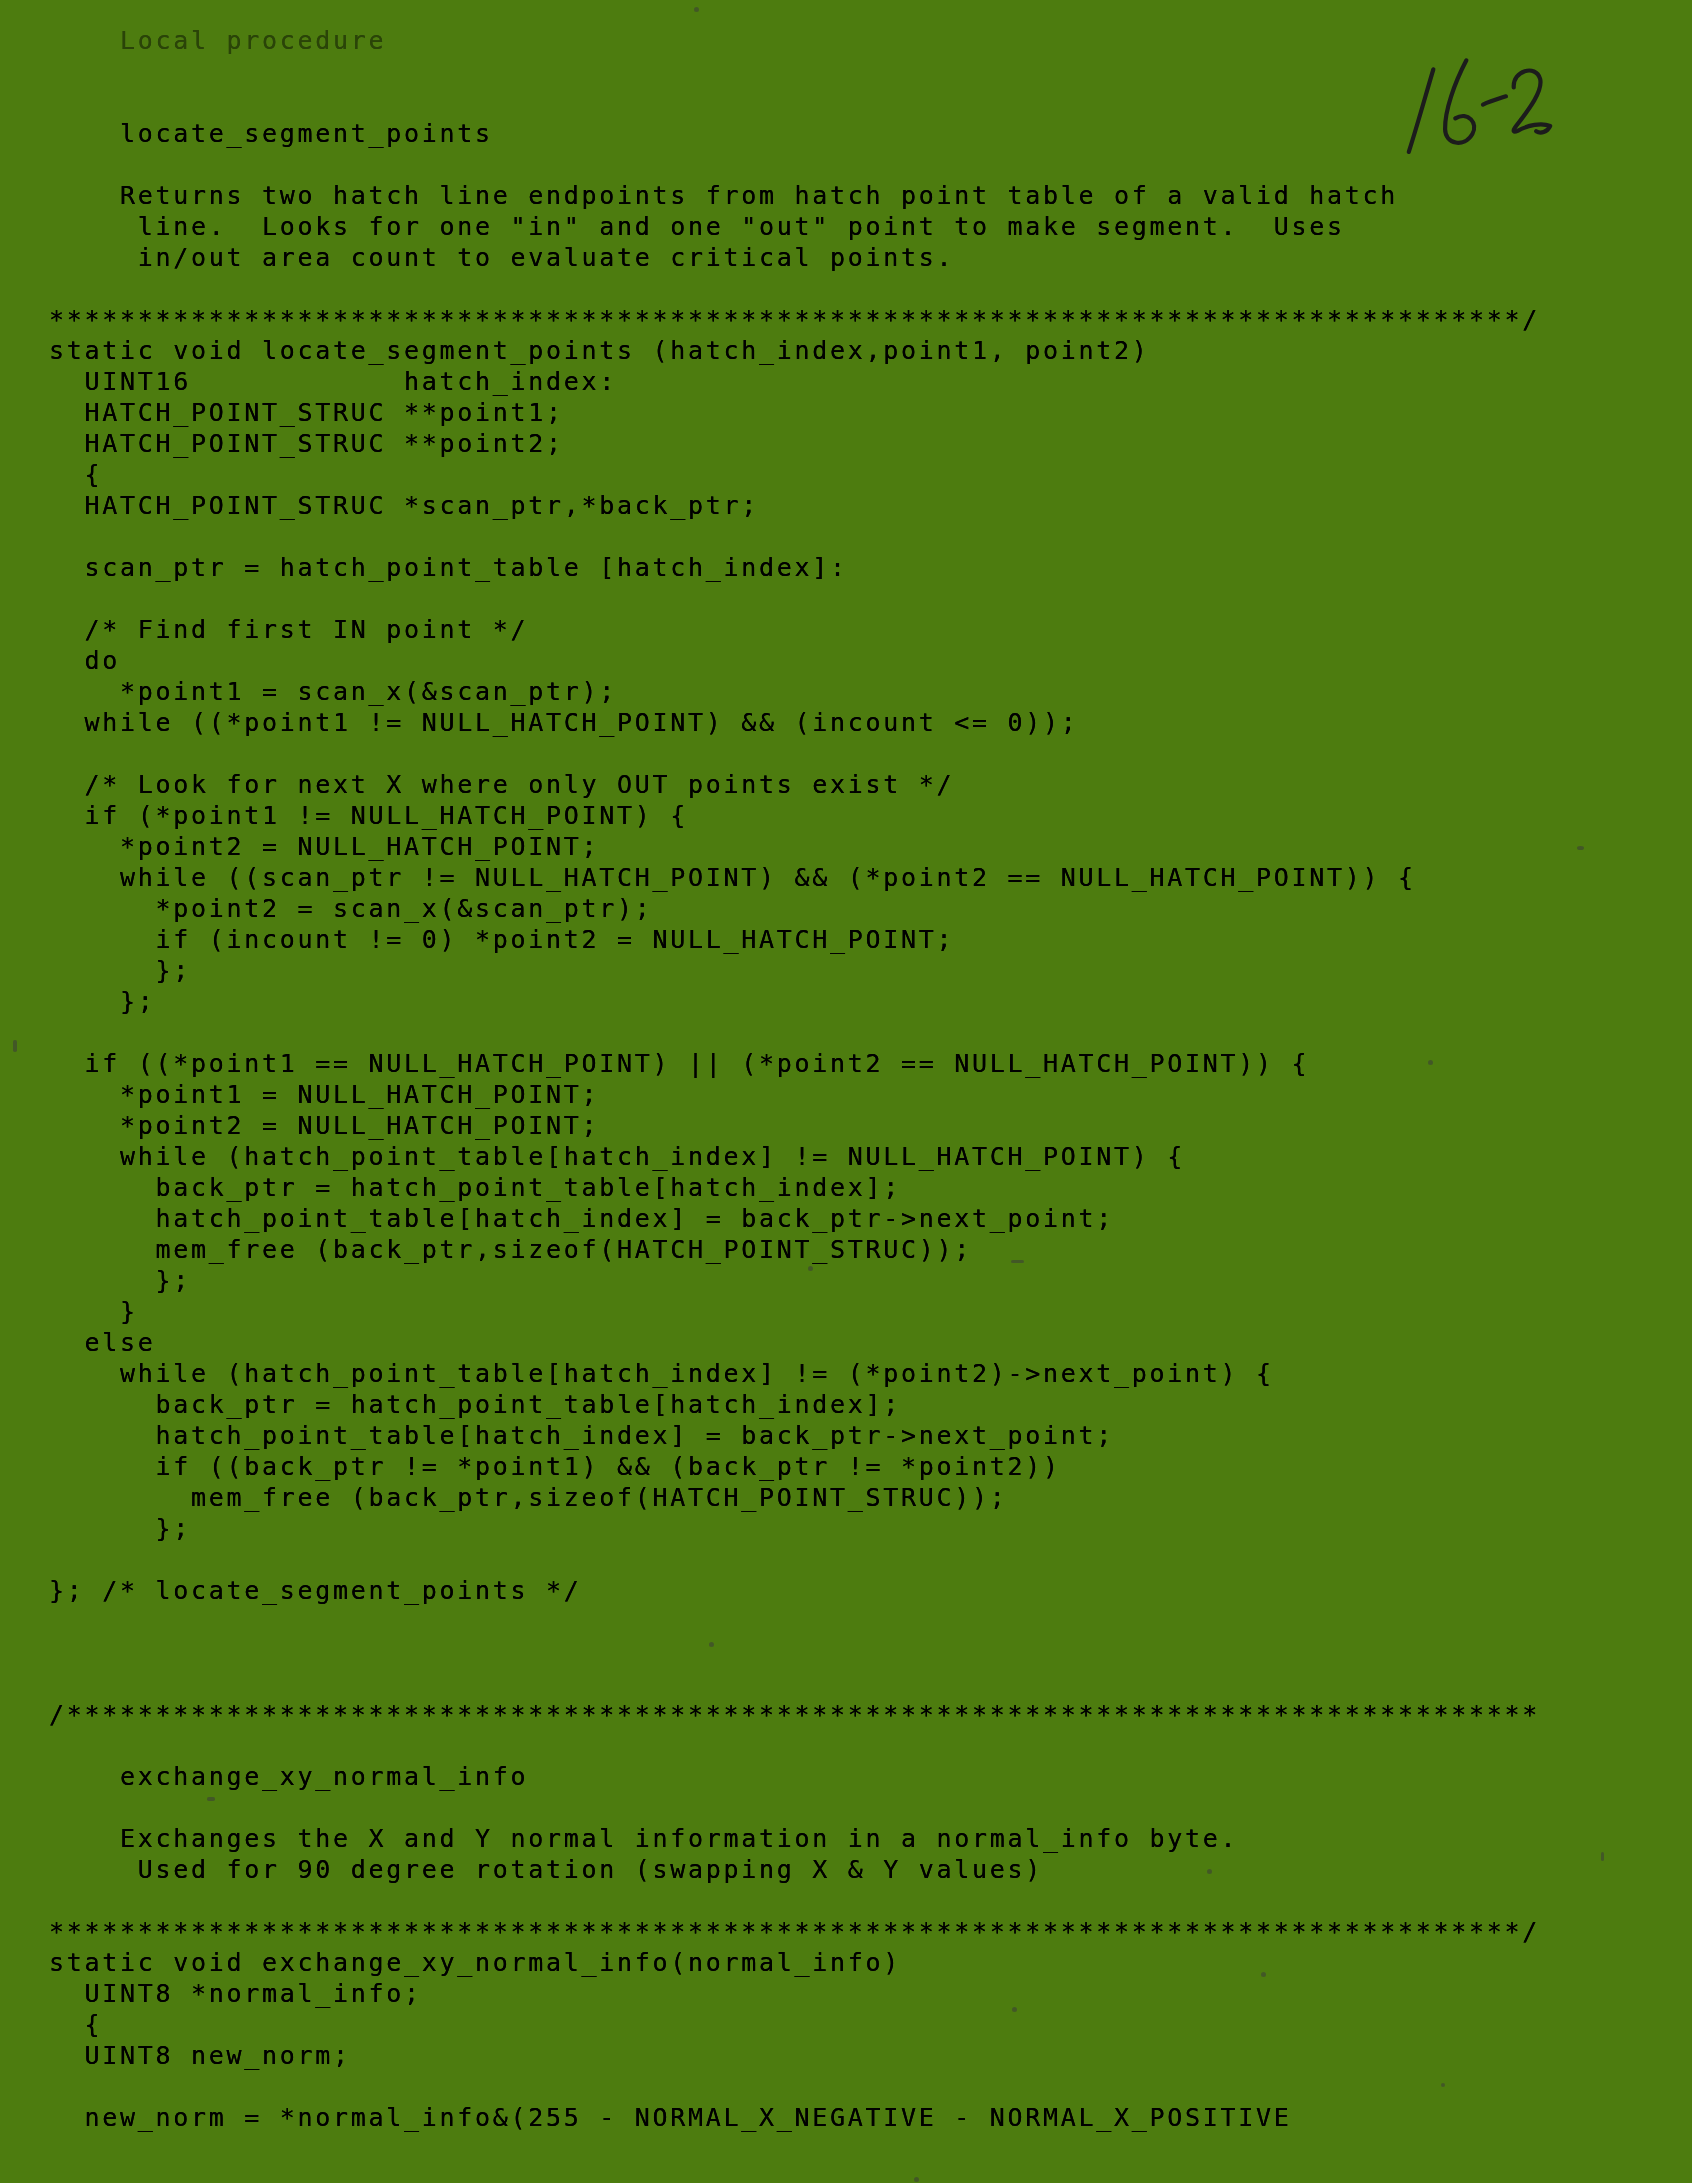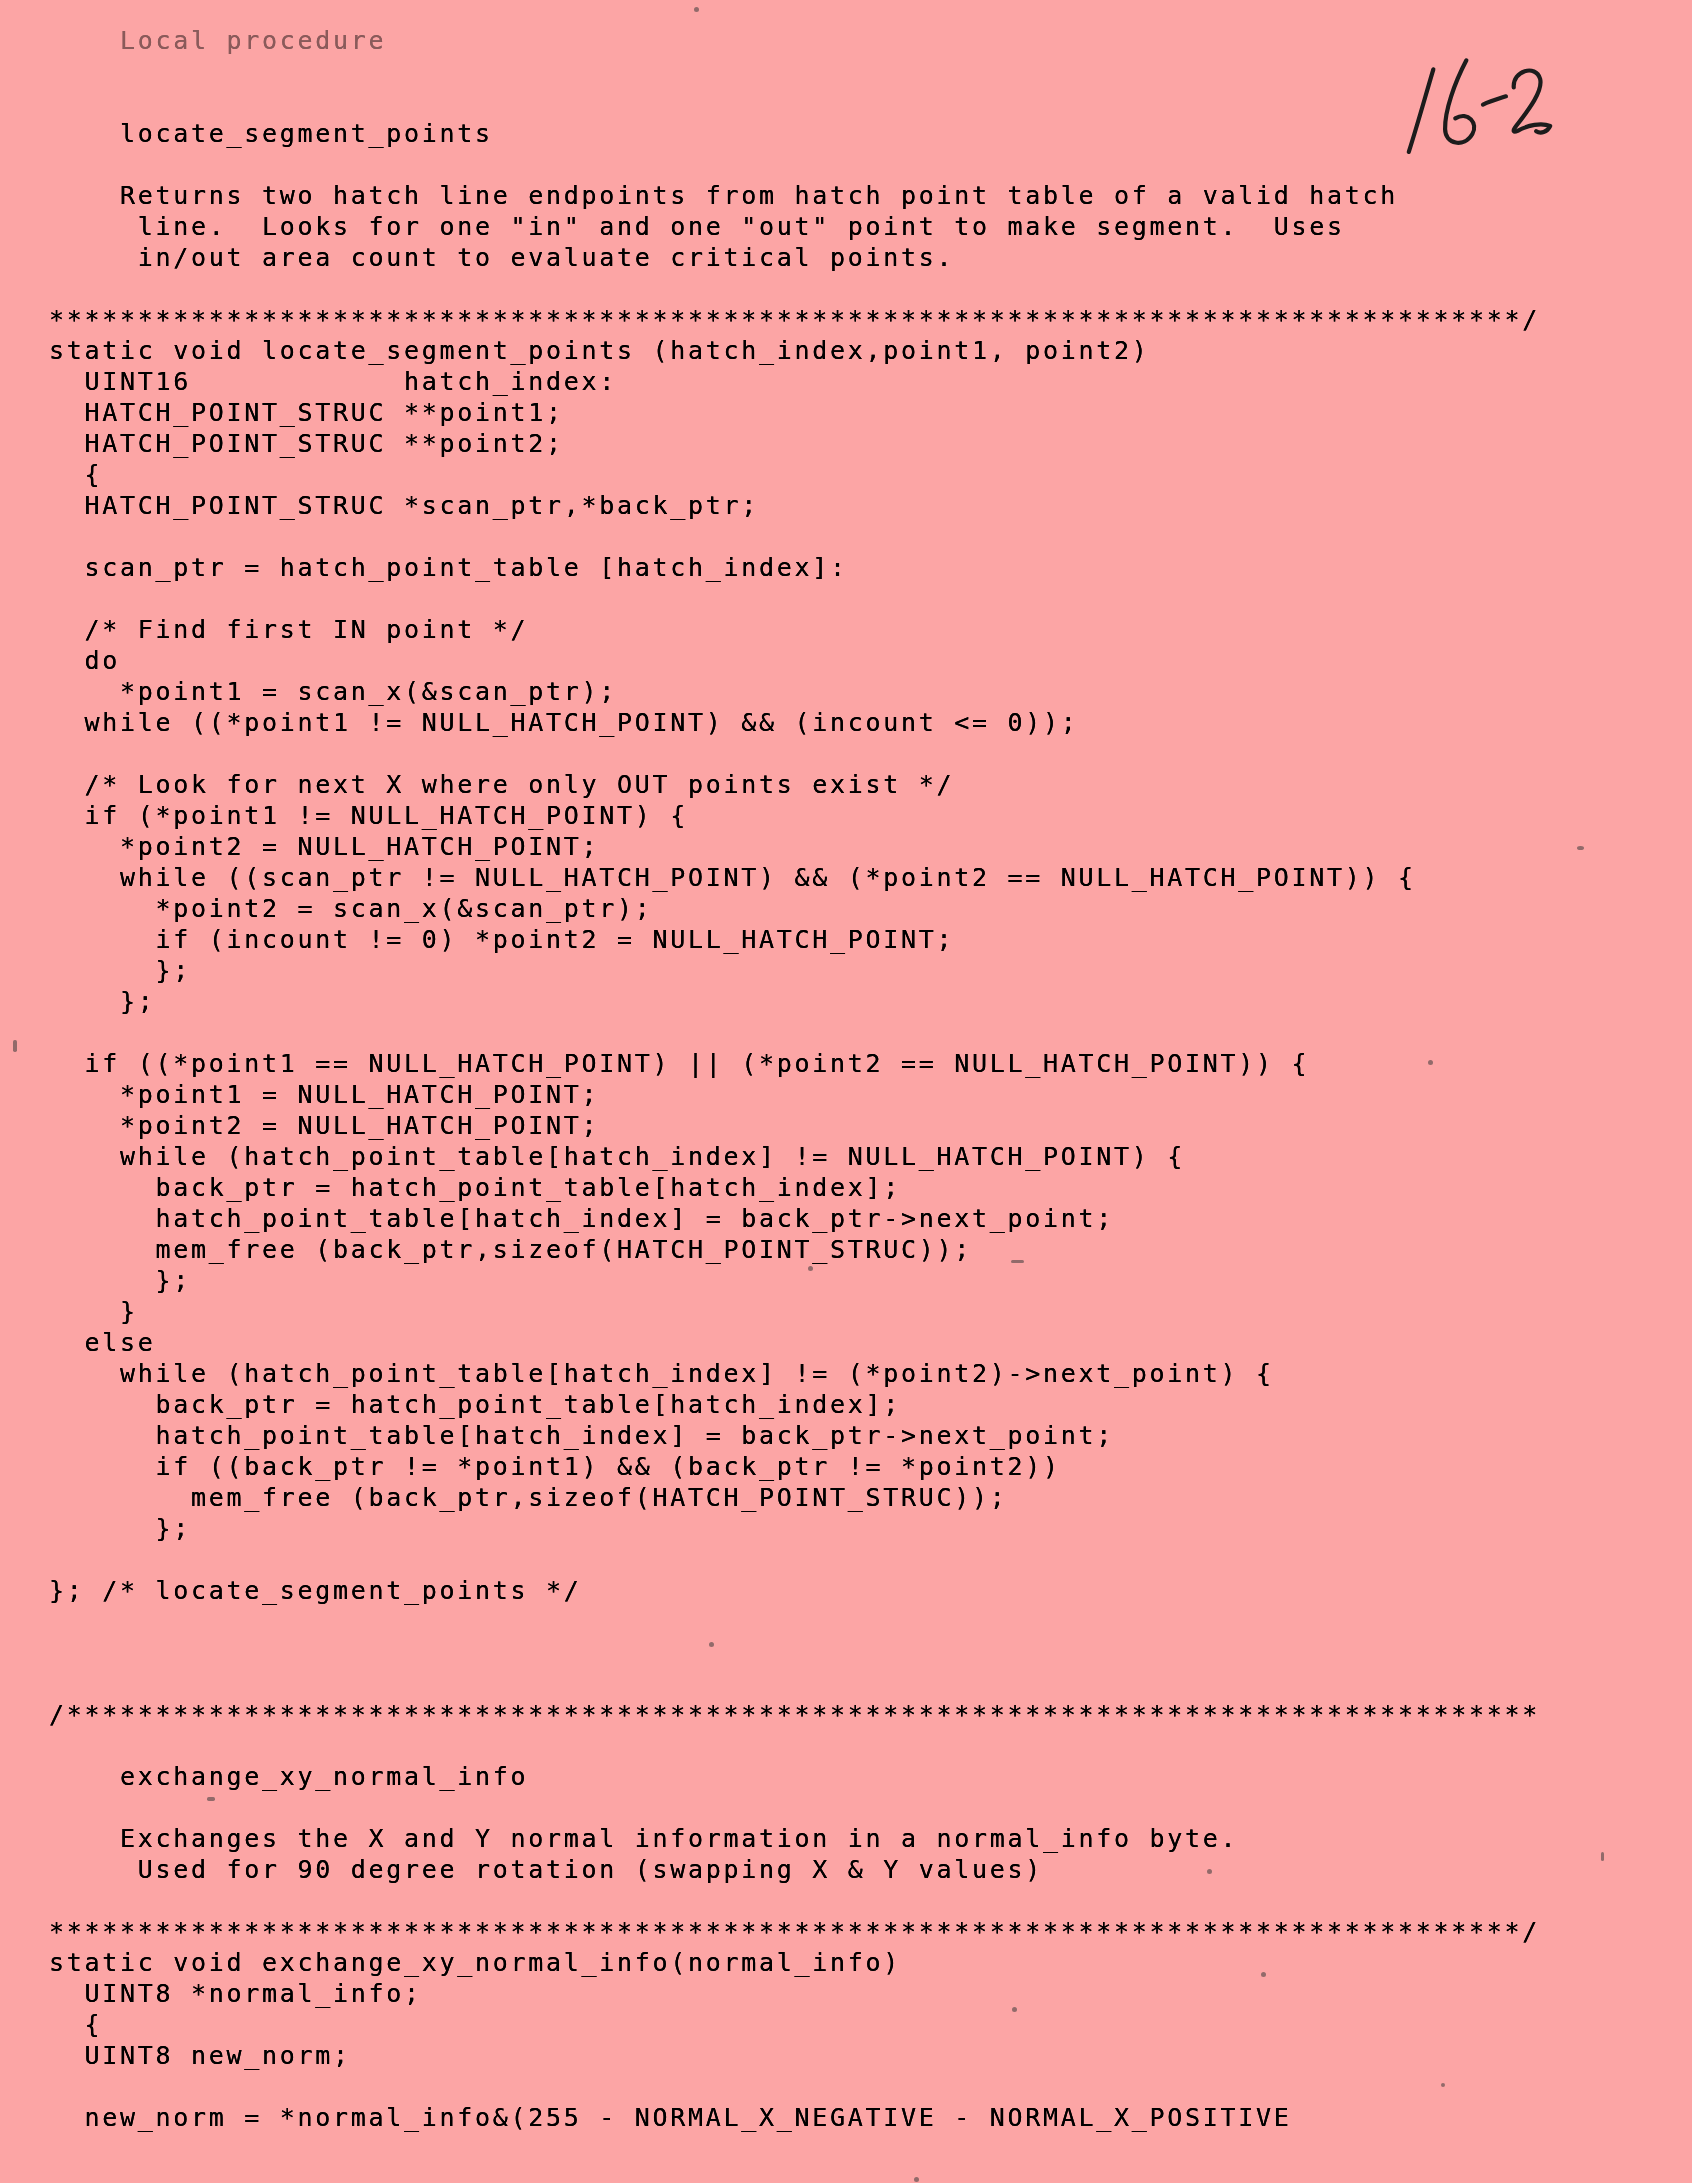--- a/index.html
+++ b/index.html
@@ -4,21 +4,21 @@
 <style>
   html,body{margin:0;padding:0;}
   body{
     width:1693px;height:2183px;
     background:#fdfdfc;
     overflow:hidden;
     position:relative;
   }
   .page{
     position:absolute;inset:0;
-    background:#fca5a5;
+    background:#4d7c0f;
   }
   
   .code{
     position:absolute;
     left:49px;top:25px;
     font-family:"DejaVu Sans Mono","Liberation Mono",monospace;
     font-size:25px;
     letter-spacing:2.7px;
     line-height:31px;
     color:#161616;

